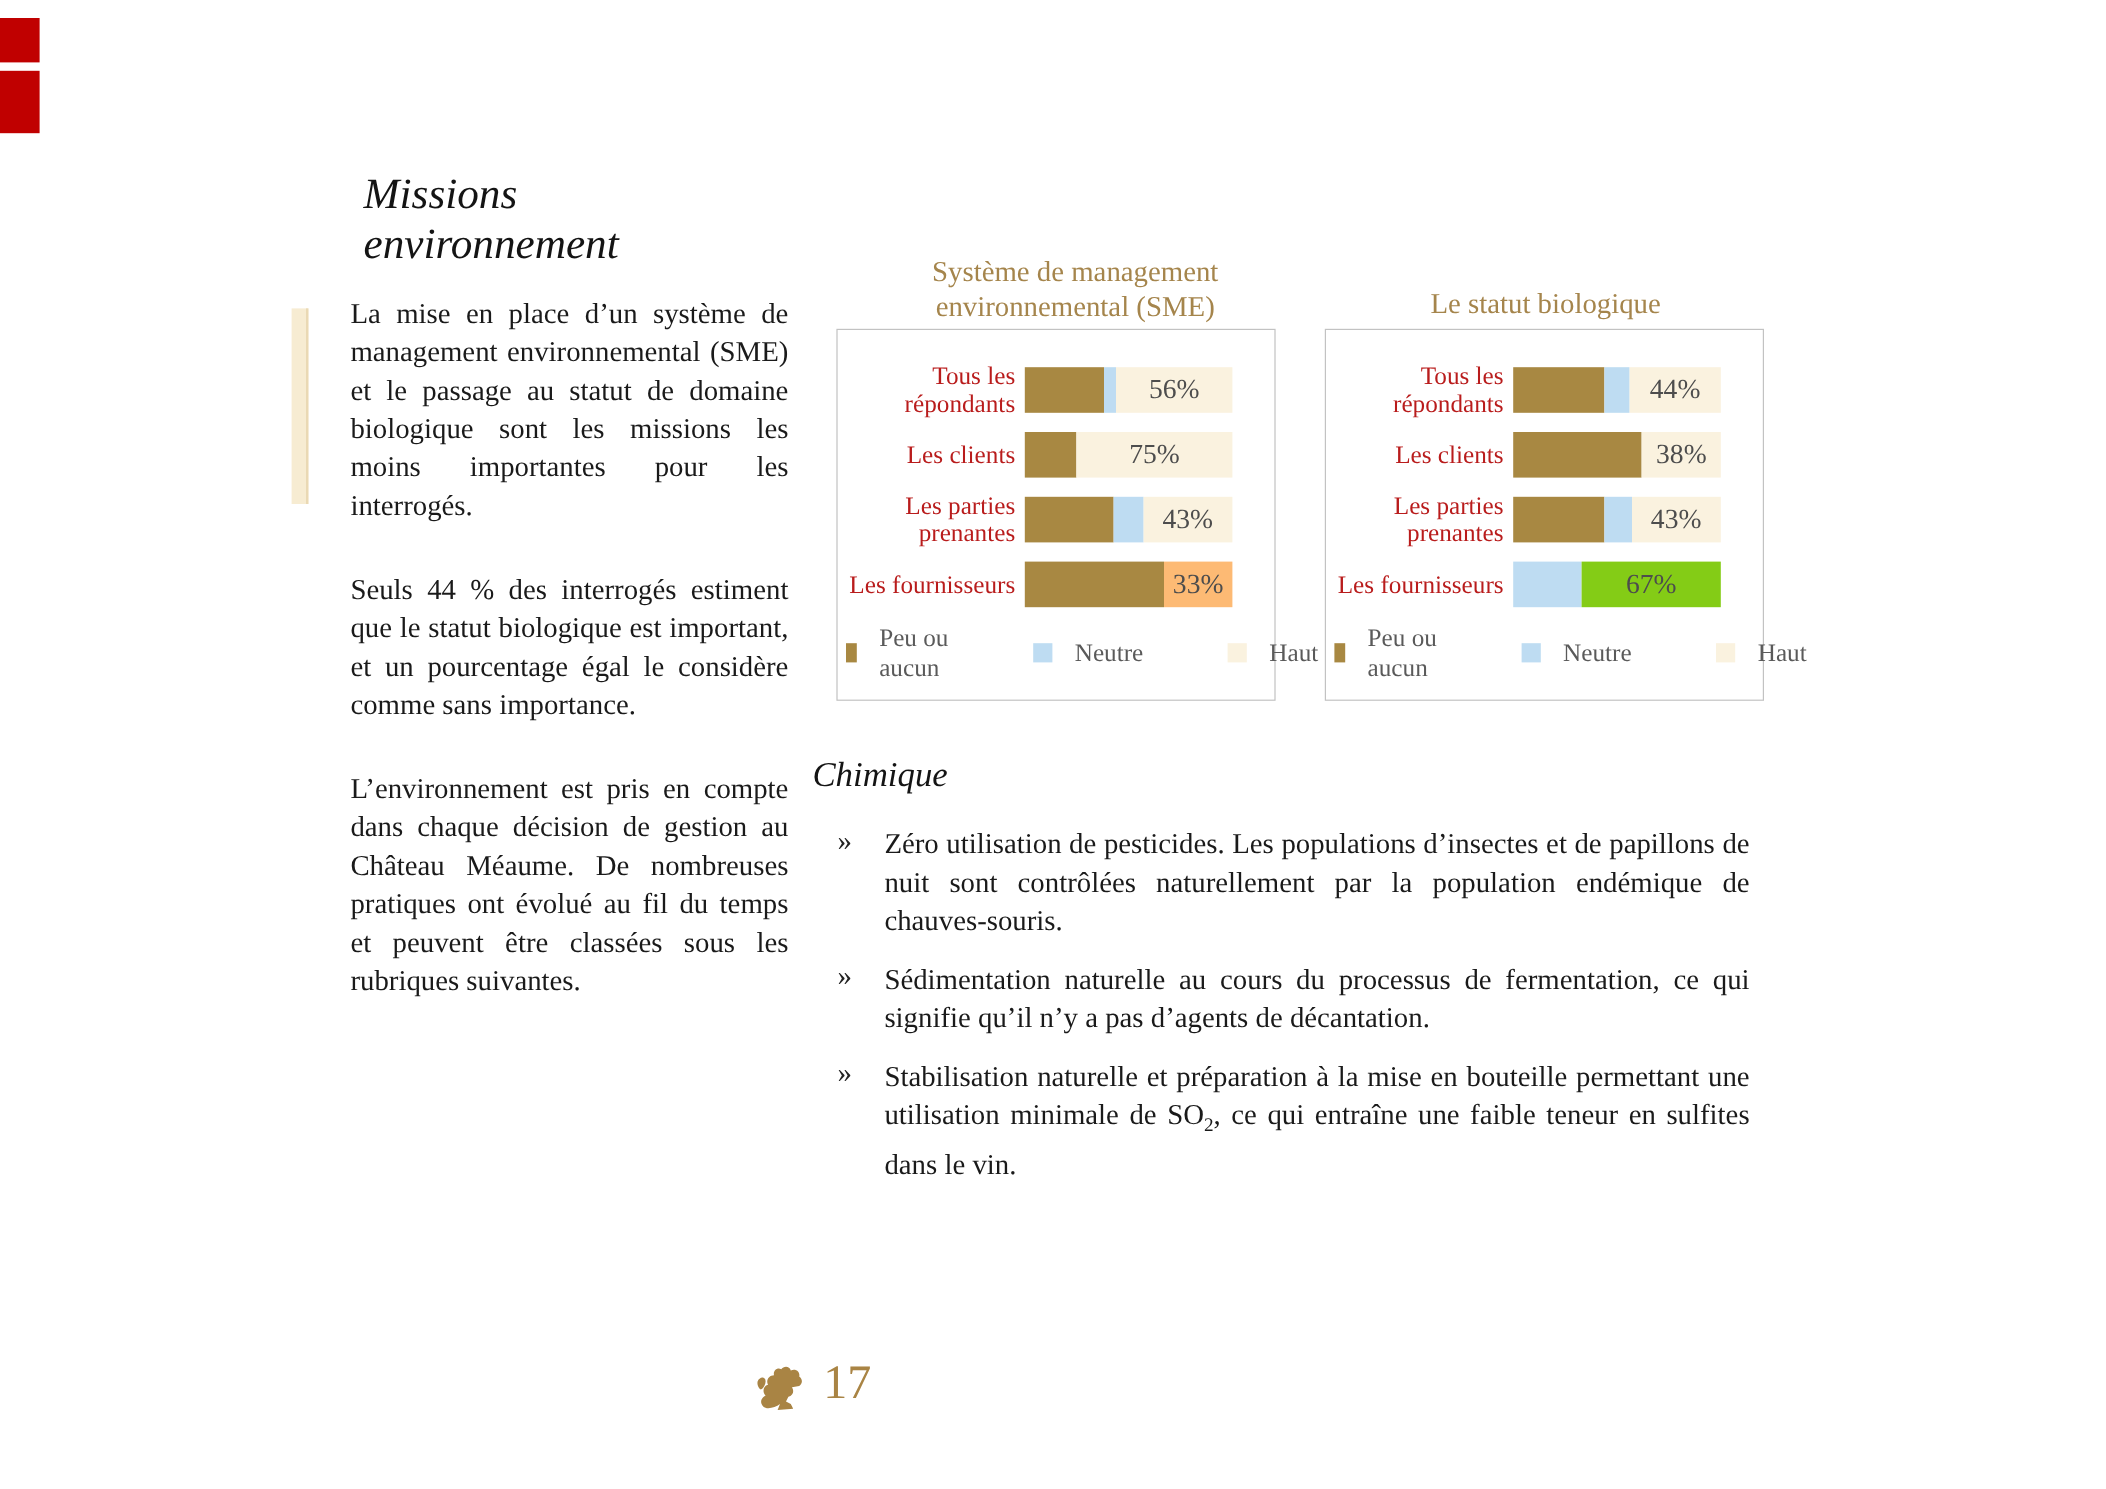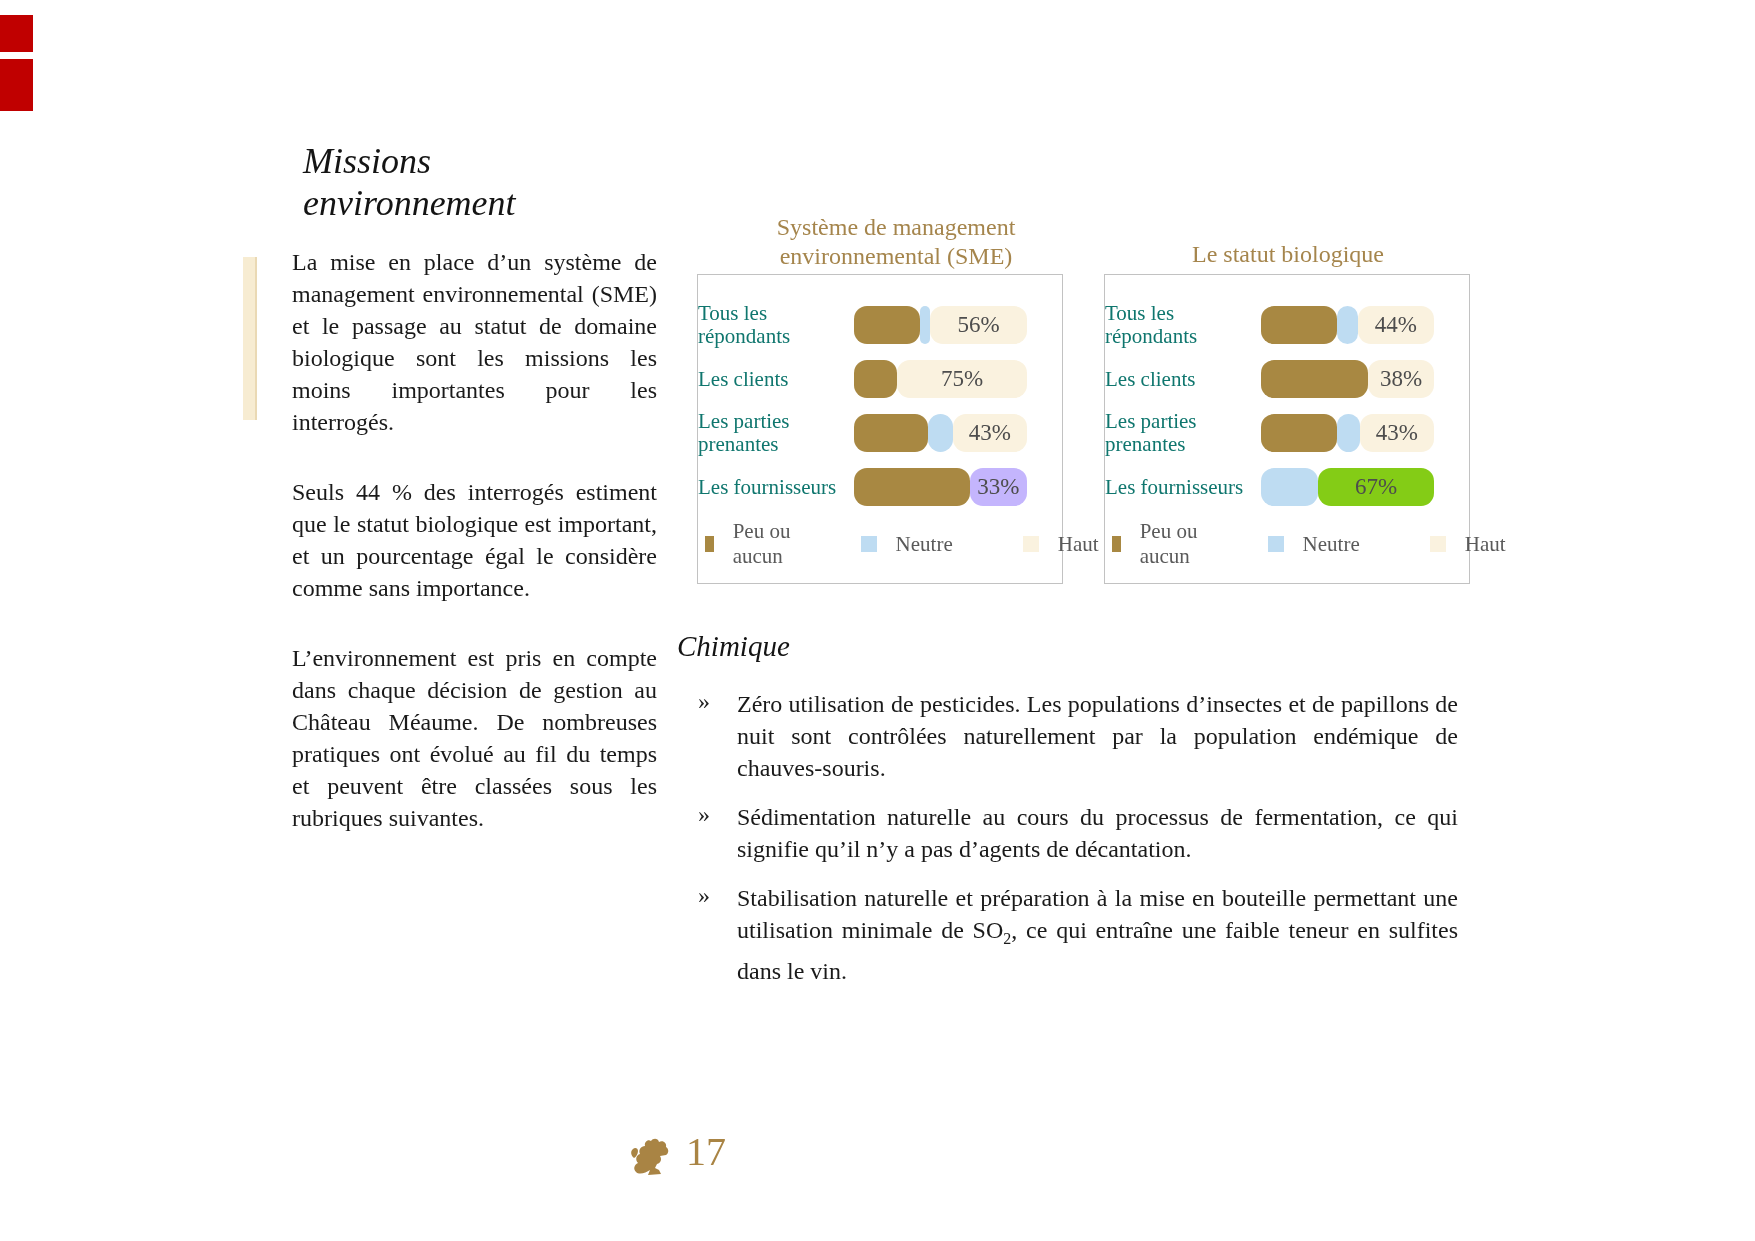--- a/index.html
+++ b/index.html
@@ -16,23 +16,23 @@
   
   #accent-bar{left:243px;top:257px;width:12px;height:163px;}
   
   #left-col{left:292px;top:246px;width:365px;font-size:24px;line-height:32px;text-align:justify;}
   #left-col p{margin:0 0 38px 0;}
   
   .chart-title{top:213px;width:440px;text-align:center;font-size:24px;line-height:29px;}
   .chart-frame{top:274px;width:366px;height:310px;background:#fff;border:1px solid #c2c2c2;box-sizing:border-box;}
   .rows{position:absolute;top:31px;left:0;right:0;display:flex;flex-direction:column;gap:16px;}
   .bar-row{display:flex;align-items:center;height:38px;}
-  .row-label{width:148px;margin-right:8px;text-align:left;font-size:21px;line-height:23px;color:#0f766e;}
+  .row-label{width:148px;margin-right:8px;text-align:right;font-size:21px;line-height:23px;color:#b91c1c;}
   .bar{width:173px;height:38px;display:flex;}
-  .seg{height:100%;border-radius:13px;}
+  .seg{height:100%;}
   .seg-haut{display:flex;align-items:center;justify-content:center;font-size:23px;color:#4d4d4d;}
   .legend{position:absolute;left:0;right:0;bottom:14px;display:flex;justify-content:center;
     gap:26px;font-size:21px;color:#5a5a5a;}
   .legend-item{display:flex;align-items:center;gap:19px;padding-left:44px;}
   .legend-swatch{width:16px;height:16px;display:inline-block;}
   
   #chimique-heading{left:677px;top:630px;font-size:29px;font-style:italic;color:#141414;}
   #bullets{left:690px;top:688px;width:768px;}
   .bullet{display:flex;margin-bottom:17px;}
   .bullet-marker{flex:none;width:47px;padding-left:8px;box-sizing:border-box;font-size:24px;color:#222;}
@@ -95,21 +95,21 @@
             <div class="seg" style="width: 14%; background: rgb(190, 220, 242);"></div>
             <div class="seg seg-haut" style="width: 43%; background: rgb(250, 242, 223);">
               <span>43%</span>
             </div>
           </div>
         </div>
         <div class="bar-row">
           <div class="row-label">Les fournisseurs</div>
           <div class="bar">
             <div class="seg" style="width: 67%; background: rgb(168, 136, 66);"></div>
-            <div class="seg seg-haut" style="width: 33%; background: #c4b5fd;">
+            <div class="seg seg-haut" style="width: 33%; background: #fdba74;">
               <span>33%</span>
             </div>
           </div>
         </div>
       </div>
       <div class="legend">
         <span class="legend-item">
           <span class="legend-swatch" style="background: rgb(168, 136, 66);"></span>
           <span>Peu ou aucun</span>
         </span>

